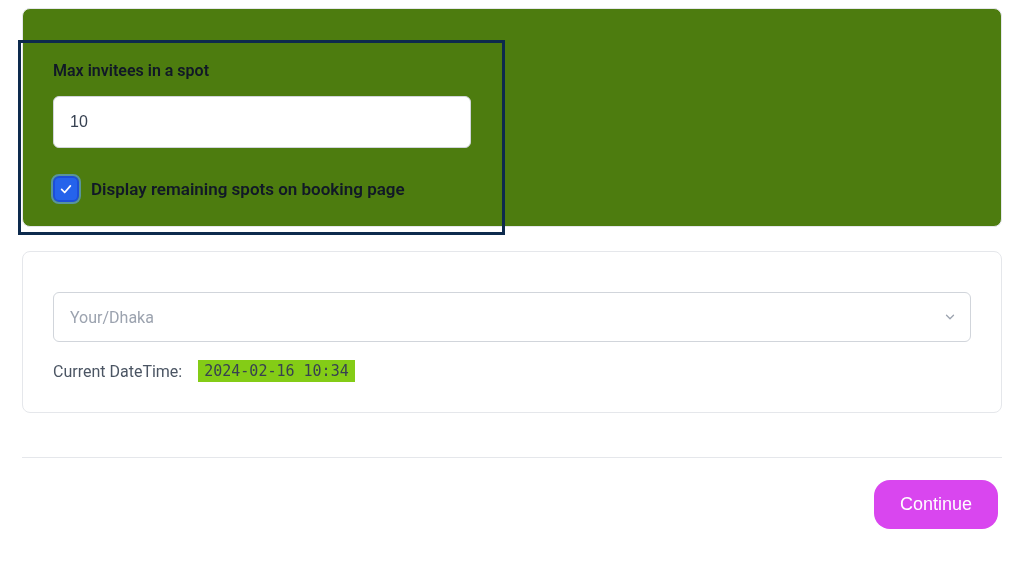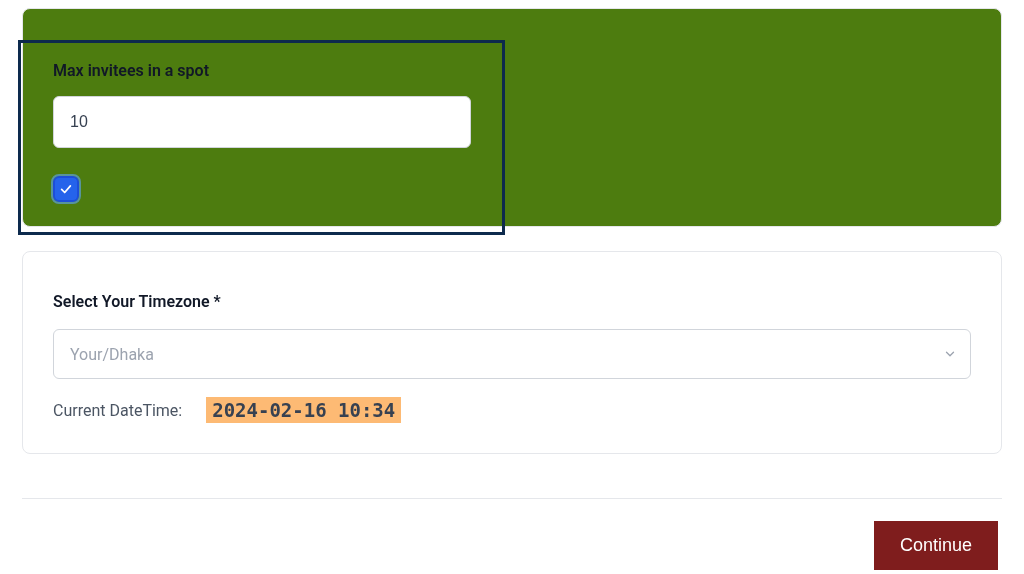--- a/index.html
+++ b/index.html
@@ -126,74 +126,73 @@
       top: 50%;
       transform: translateY(-50%);
       pointer-events: none;
     }
     .current-dt-row {
       margin-top: 18px;
       font-size: 16px;
       color: #4b5563;
       display: flex;
       align-items: center;
-      gap: 24px;
+      gap: 16px;
       text-align: right;
     }
     .dt-value {
       font-family: ui-monospace, SFMono-Regular, Menlo, Consolas, monospace;
-      background: #fdba74;
+      background: #84cc16;
       padding: 2px 6px;
       color: #374151;
-      font-size: 19px;
-      font-weight: bold;
+      font-size: 15px;
     }
     .divider {
       height: 1px;
       background: #e5e7eb;
       margin: 44px 22px 0 22px;
     }
     .footer-row {
       display: flex;
       justify-content: flex-end;
       padding: 22px 26px 0 22px;
     }
     .continue-btn {
-      background: #7f1d1d;
+      background: #d946ef;
       color: #ffffff;
       font-size: 18px;
       font-weight: 500;
       border: none;
-      border-radius: 0;
+      border-radius: 16px;
       padding: 14px 26px;
       cursor: pointer;
       margin-left: 36px;
     }
   </style>
 </head>
 <body>
 
 <div class="highlight-box"></div>
 
 <div class="panel">
   <div class="section-invitees">
     <label class="label-strong">Max invitees in a spot</label>
     <input type="text" class="text-input" value="10" style="">
     <div class="checkbox-row">
       <div class="checkbox-box">
         <svg class="check-svg" viewBox="0 0 16 16" fill="none">
           <path d="M3 8.5L6.5 12L13 4.5" stroke="#ffffff" stroke-width="2" stroke-linecap="round" stroke-linejoin="round"></path>
         </svg>
       </div>
+      <span class="checkbox-label">Display remaining spots on booking page</span>
     </div>
   </div>
 </div>
 
 <div class="panel-timezone">
-  <label class="tz-label">Select Your Timezone *</label>
   <div class="select-wrap">
     <div class="select-box">
       <span>Your/Dhaka</span>
     </div>
     <svg class="chevron-icon" width="14" height="14" viewBox="0 0 16 16" fill="none">
       <path d="M4 6L8 10L12 6" stroke="#9ca3af" stroke-width="1.5" stroke-linecap="round" stroke-linejoin="round"></path>
     </svg>
   </div>
   <div class="current-dt-row">
     <span>Current DateTime:</span>

